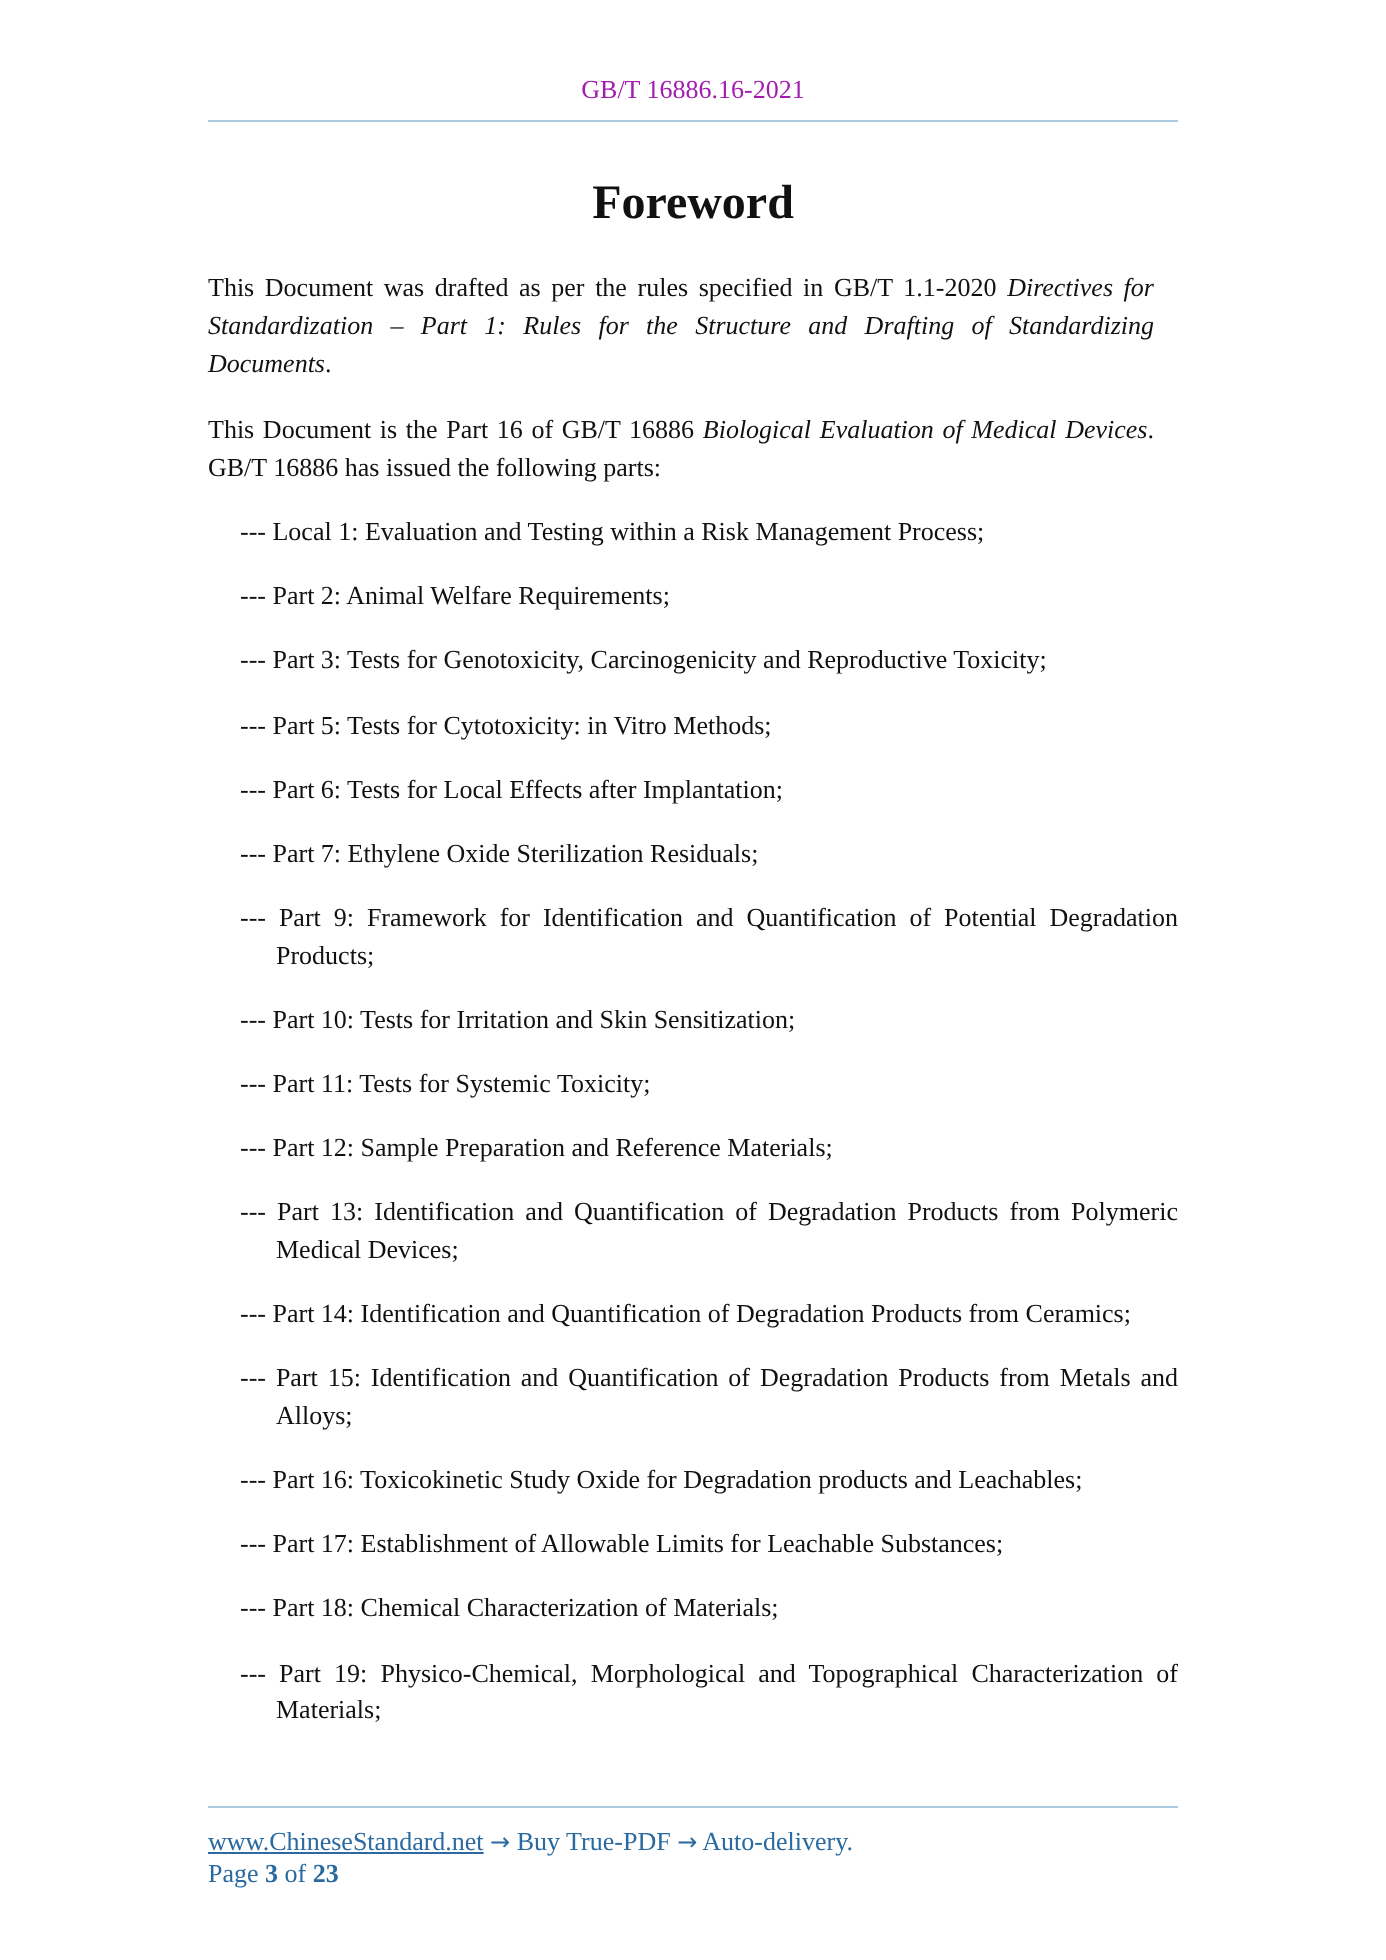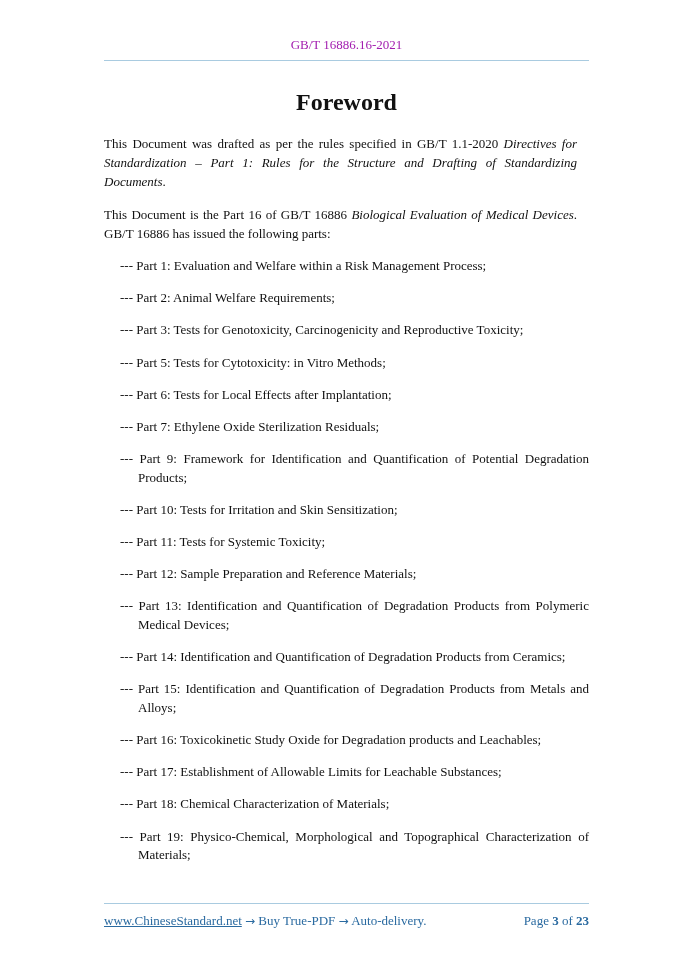--- a/index.html
+++ b/index.html
@@ -13,21 +13,21 @@
   .rule.bottom { top:903px; }
   .title { position:absolute; top:89px; left:0; width:693px; text-align:center;
            font-size:24px; font-weight:bold; }
   .body { position:absolute; left:104px; top:134px; width:485px; font-size:13px; line-height:19px; }
   .para { margin:0 12px 14px 0; text-align:justify; }
   .para i { font-style:italic; }
   .list { margin:0; padding:0; list-style:none; }
   .list li { margin:0 0 13.7px 16px; padding-left:18px; text-indent:-18px; text-align:justify;
              line-height:18.5px; }
   .footer { position:absolute; top:913px; left:104px; width:485px; font-size:13px;
-            display:flex; justify-content:space-between; color:#2a6aa0; }
+            display:flex; justify-content:space-between; color:#2a6aa0;flex-direction:column; }
   .footer a { color:#2a6aa0; text-decoration:underline; }
   .footer .arrow { font-family:"DejaVu Sans",sans-serif; font-size:12px; }
   .footer b { font-weight:bold; }
 </style>
 </head>
 <body>
 
 <div class="page">
   <div class="header-text">GB/T 16886.16-2021</div>
   <div class="rule top"></div>
@@ -36,21 +36,21 @@
 
   <div class="body">
     <p class="para">
       <span>This Document was drafted as per the rules specified in GB/T 1.1-2020 </span><i>Directives for Standardization – Part 1: Rules for the Structure and Drafting of Standardizing Documents</i><span>.</span>
     </p>
     <p class="para">
       <span>This Document is the Part 16 of GB/T 16886 </span><i>Biological Evaluation of Medical Devices</i><span>. GB/T 16886 has issued the following parts:</span>
     </p>
 
     <ul class="list">
-      <li>--- Part 1: Evaluation and Welfare within a Risk Management Process;</li>
+      <li>--- Local 1: Evaluation and Testing within a Risk Management Process;</li>
       <li>--- Part 2: Animal Welfare Requirements;</li>
       <li>--- Part 3: Tests for Genotoxicity, Carcinogenicity and Reproductive Toxicity;</li>
       <li>--- Part 5: Tests for Cytotoxicity: in Vitro Methods;</li>
       <li>--- Part 6: Tests for Local Effects after Implantation;</li>
       <li>--- Part 7: Ethylene Oxide Sterilization Residuals;</li>
       <li>--- Part 9: Framework for Identification and Quantification of Potential Degradation Products;</li>
       <li>--- Part 10: Tests for Irritation and Skin Sensitization;</li>
       <li>--- Part 11: Tests for Systemic Toxicity;</li>
       <li>--- Part 12: Sample Preparation and Reference Materials;</li>
       <li>--- Part 13: Identification and Quantification of Degradation Products from Polymeric Medical Devices;</li>

